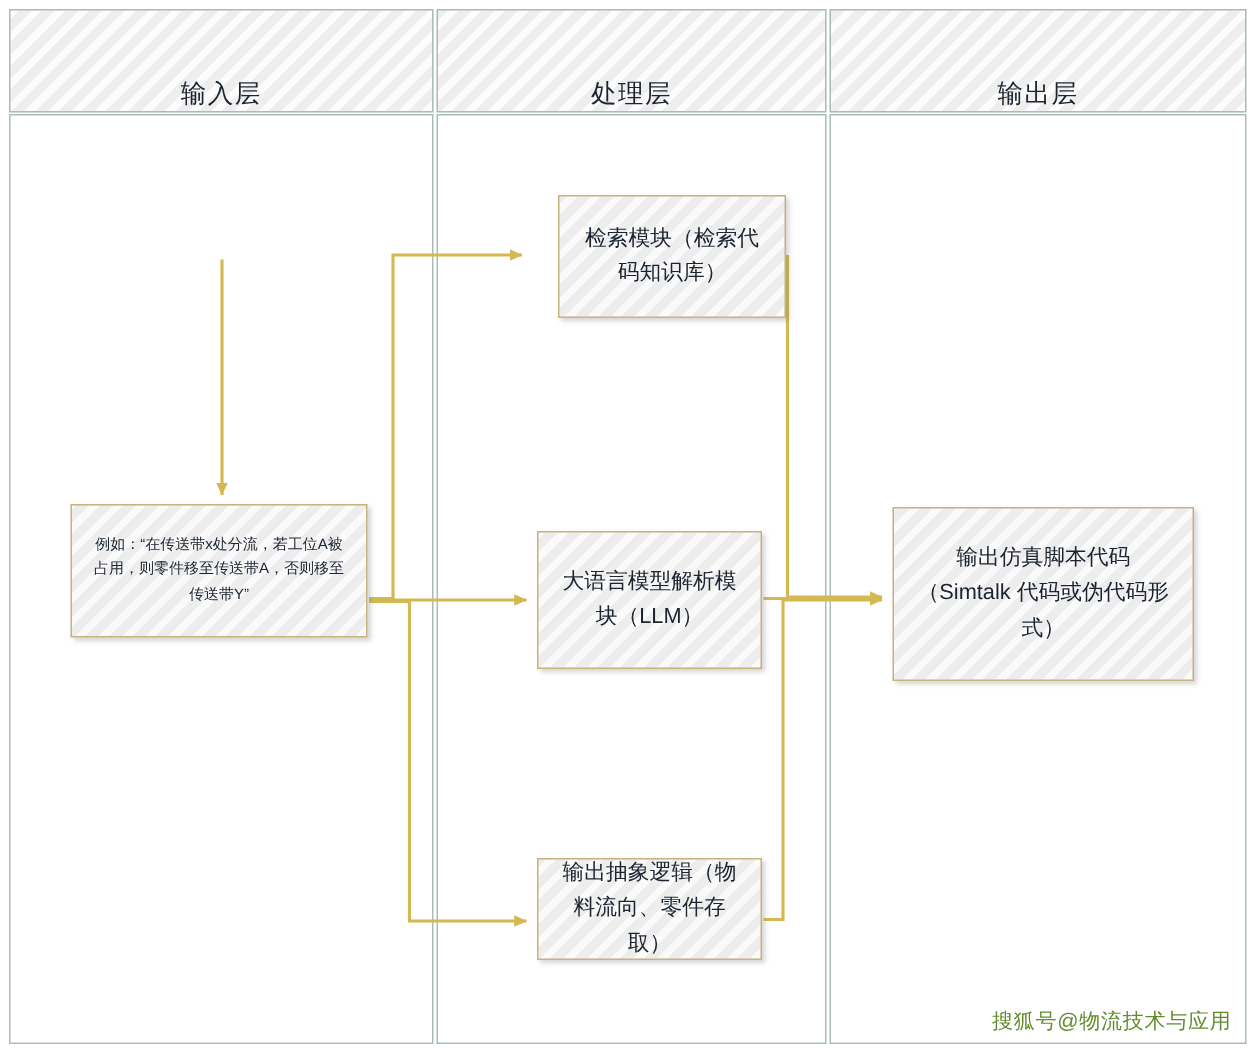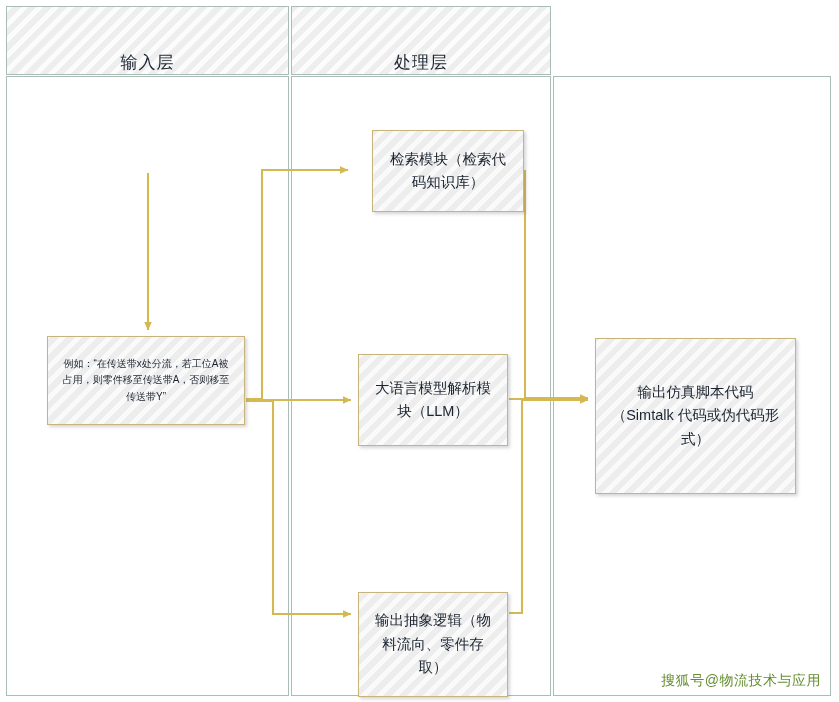--- a/index.html
+++ b/index.html
@@ -99,22 +99,22 @@
     border: 1px solid #a7b5ae;
     border-radius: 999px;
   }
   .node span { display: block; padding: 0 11px; }
 
   
   #n-nl   { left: 70px;  top: 120px; width: 155px; height: 52px; }
   #n-ex   { left: 47px;  top: 336px; width: 198px; height: 89px; font-size: 10px; }
   #n-ret  { left: 372px; top: 130px; width: 152px; height: 82px; }
   #n-llm  { left: 358px; top: 354px; width: 150px; height: 92px; }
-  #n-abs  { left: 358px; top: 592px; width: 150px; height: 105px; align-items: center; }
-  #n-out  { left: 595px; top: 338px; width: 201px; height: 156px; }
+  #n-abs  { left: 358px; top: 572px; width: 150px; height: 68px; align-items: center; }
+  #n-out  { left: 595px; top: 338px; width: 201px; height: 116px; }
 
   
   #wires {
     position: absolute;
     left: 0; top: 0;
     width: 839px; height: 702px;
     z-index: 3;
     pointer-events: none;
   }
 
@@ -136,20 +136,23 @@
 
 <div id="canvas">
 
   <div class="lane-header-row">
     <div class="lane-header lane-h-in">
       <span>输入层</span>
     </div>
     <div class="lane-header lane-h-pr">
       <span>处理层</span>
     </div>
+    <div class="lane-header lane-h-out">
+      <span>输出层</span>
+    </div>
   </div>
 
   <div class="lane-body-row">
     <div class="lane-body lane-b-in"></div>
     <div class="lane-body lane-b-pr"></div>
     <div class="lane-body lane-b-out"></div>
   </div>
 
   <svg id="wires" viewBox="0 0 839 702">
     <defs>

